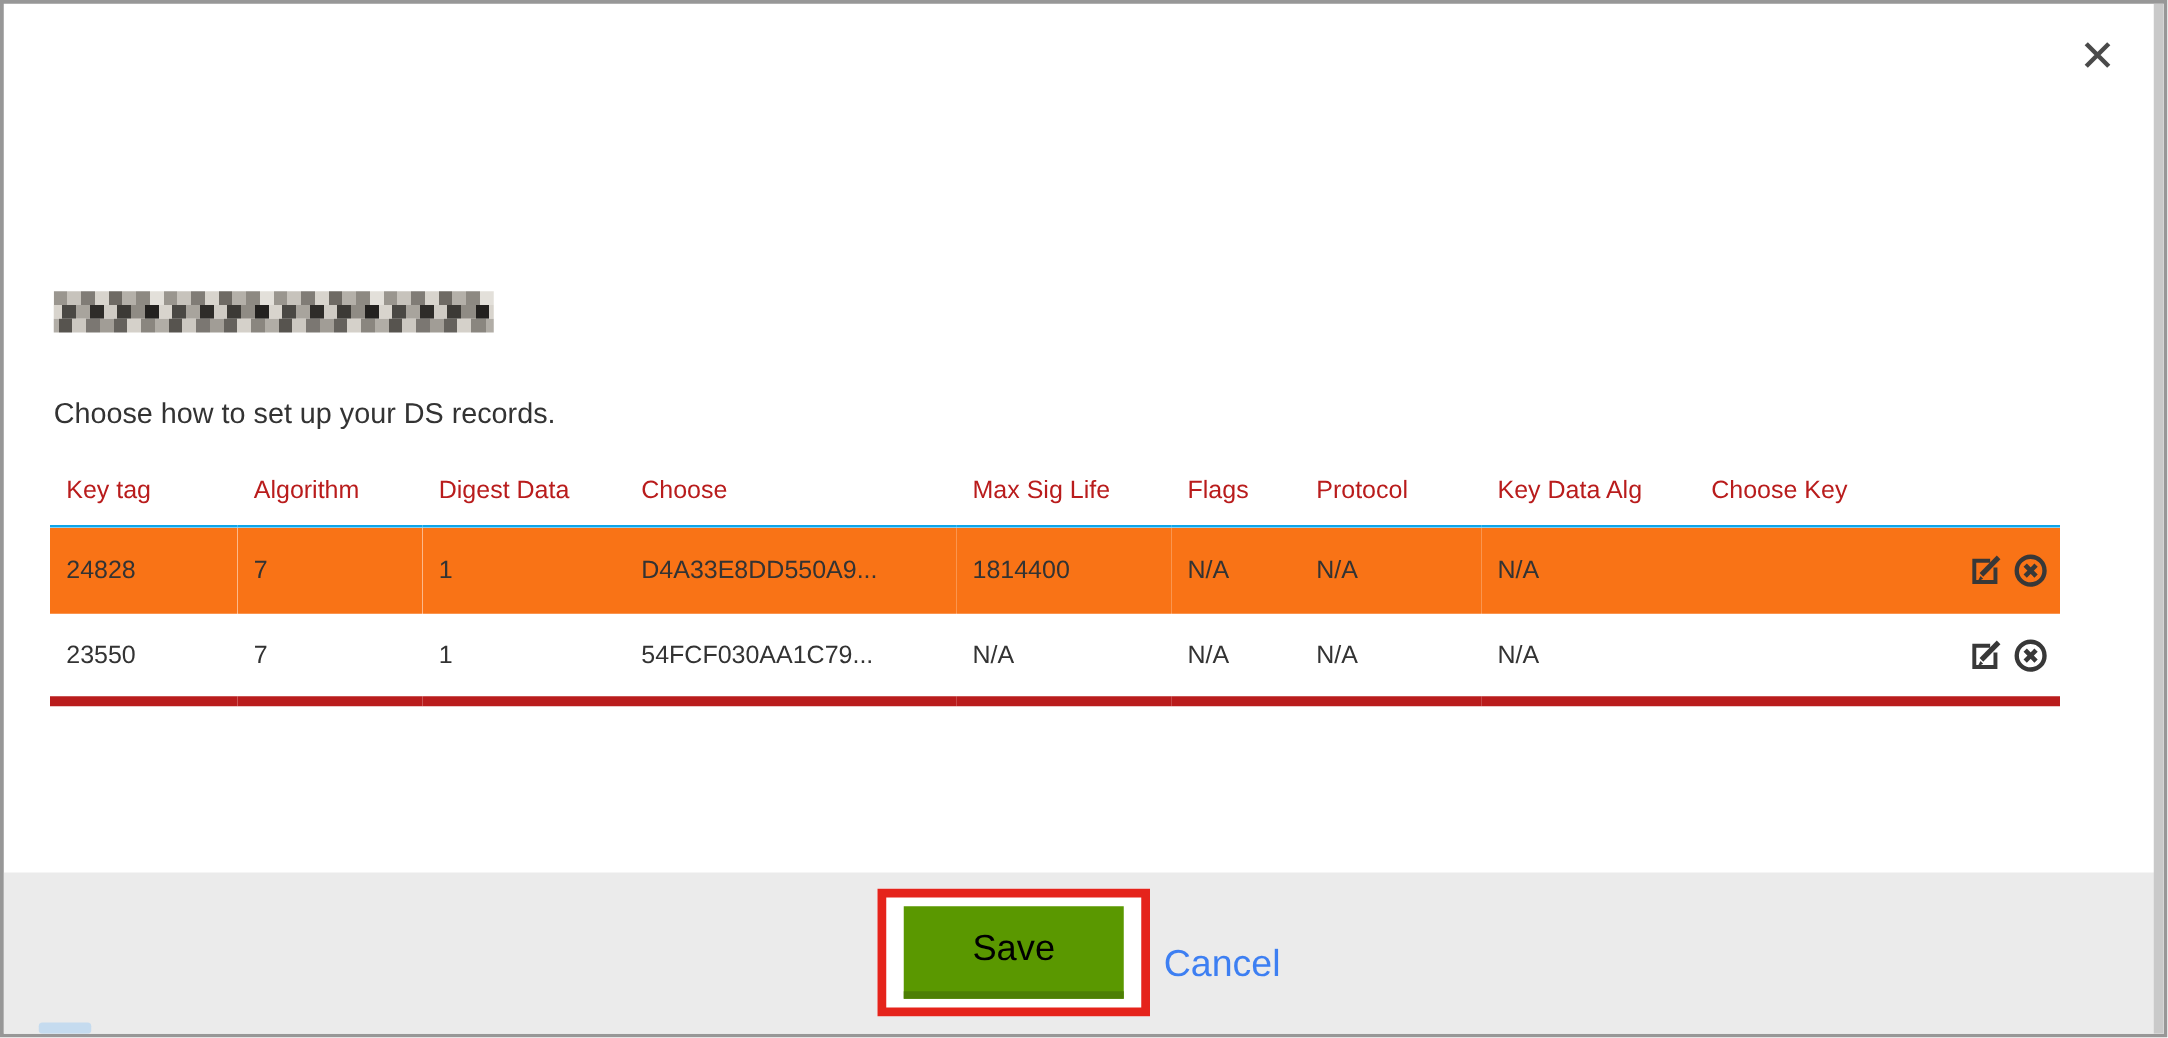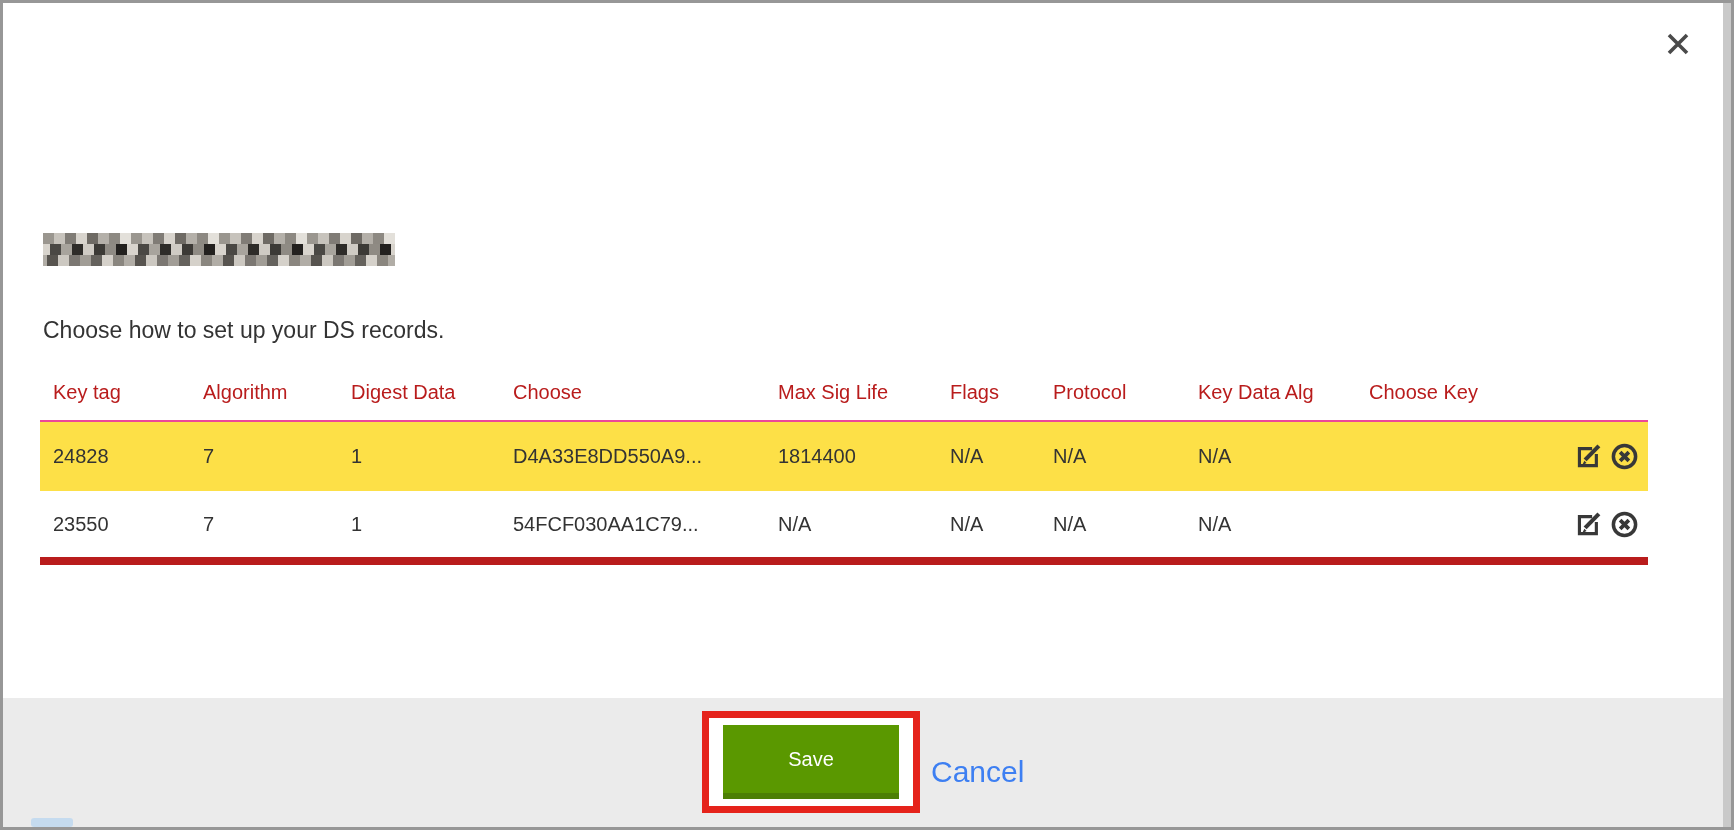--- a/index.html
+++ b/index.html
@@ -22,34 +22,34 @@
       #7b7772 33px 44px,#a19d96 44px 55px,#65625d 55px 66px,#d5d1ca 66px 77px,#8a867f 77px 88px);
       background-position:-7px 0;}
 
   .instruction{position:absolute;left:40px;top:288px;font-size:23px;color:#333;margin-top:26px;}
 
   table.ds{position:absolute;left:37px;top:372px;width:1608px;border-collapse:collapse;table-layout:fixed;}
   table.ds th{font-weight:400;font-size:20px;color:#b91c1c;text-align:left;vertical-align:top;
               padding:6px 0 0 13px;height:46px;box-sizing:border-box;white-space:nowrap;overflow:hidden;}
   table.ds td{font-size:20px;color:#333;text-align:left;vertical-align:middle;
               padding:0 0 0 13px;height:70px;box-sizing:border-box;white-space:nowrap;overflow:hidden;}
-  tr.row-a{background:#fde047;border-top:2px solid #ec4899;}
+  tr.row-a{background:#f97316;border-top:2px solid #0ea5e9;}
   tr.row-b{background:#ffffff;border-bottom:8px solid #b91c1c;}
   td.icons-cell{text-align:right;padding-right:6px;}
   .icon-btn{background:none;border:none;padding:0;margin:0 0 0 1px;cursor:pointer;line-height:0;vertical-align:middle;}
 
   .add-btn{position:absolute;left:40px;top:573px;width:238px;height:50px;box-sizing:border-box;
            background:#fff;border:3px solid #72a104;font-size:21px;cursor:pointer;
            font-family:"Liberation Sans",sans-serif;}
 
   .footer{position:absolute;left:0;right:0;top:695px;bottom:0;background:#ebebeb;}
   .annotation{position:absolute;left:699px;top:13px;width:218px;height:102px;box-sizing:border-box;
               border:7px solid #e5231b;background:#fff;display:flex;align-items:center;justify-content:center;}
   .save-btn{width:176px;height:74px;box-sizing:border-box;border:none;border-bottom:6px solid #4c7f04;
-            color:#ffffff;font-size:20px;cursor:pointer;font-family:"Liberation Sans",sans-serif;}
+            color:#000000;font-size:29px;cursor:pointer;font-family:"Liberation Sans",sans-serif;}
   .cancel-link{position:absolute;left:928px;top:57px;font-size:30px;text-decoration:none;cursor:pointer;}
 
   .page-artifact{position:absolute;left:28px;bottom:0;width:42px;height:9px;background:#bcd7f0;
                  border-radius:3px;opacity:.8;}
 </style>
 </head>
 <body>
 
 <div class="modal">
 

